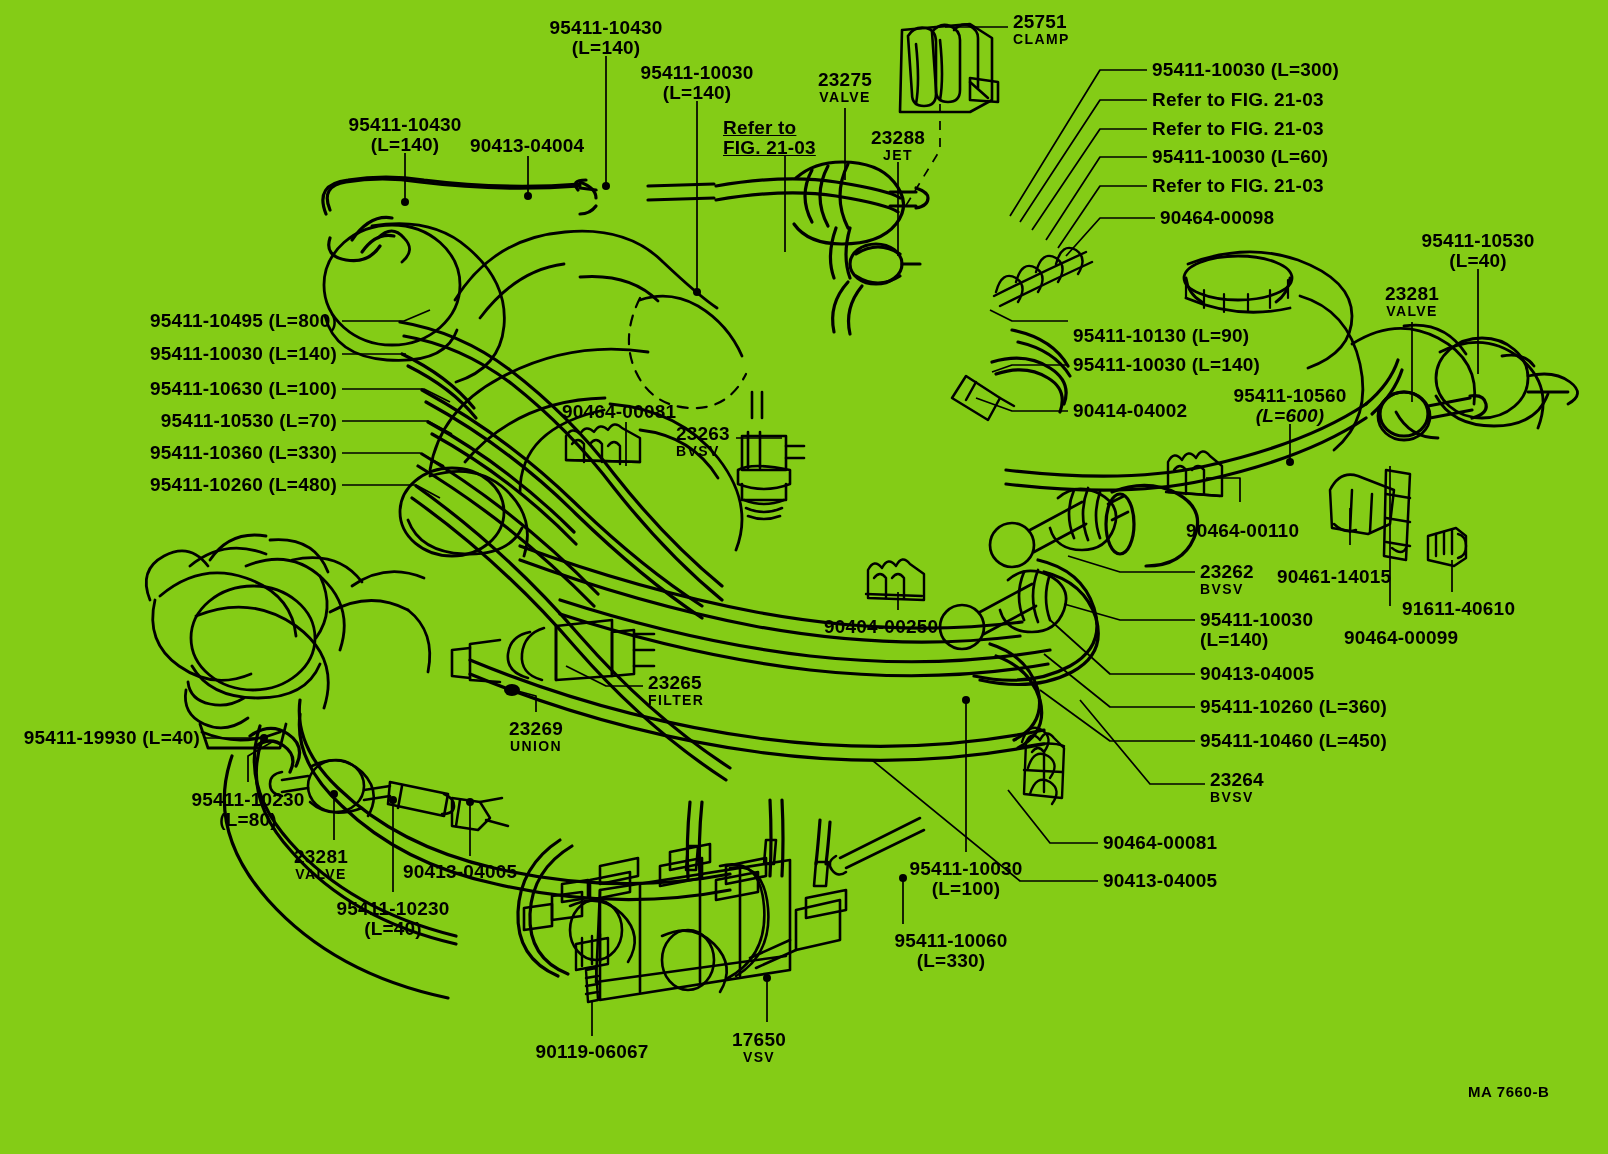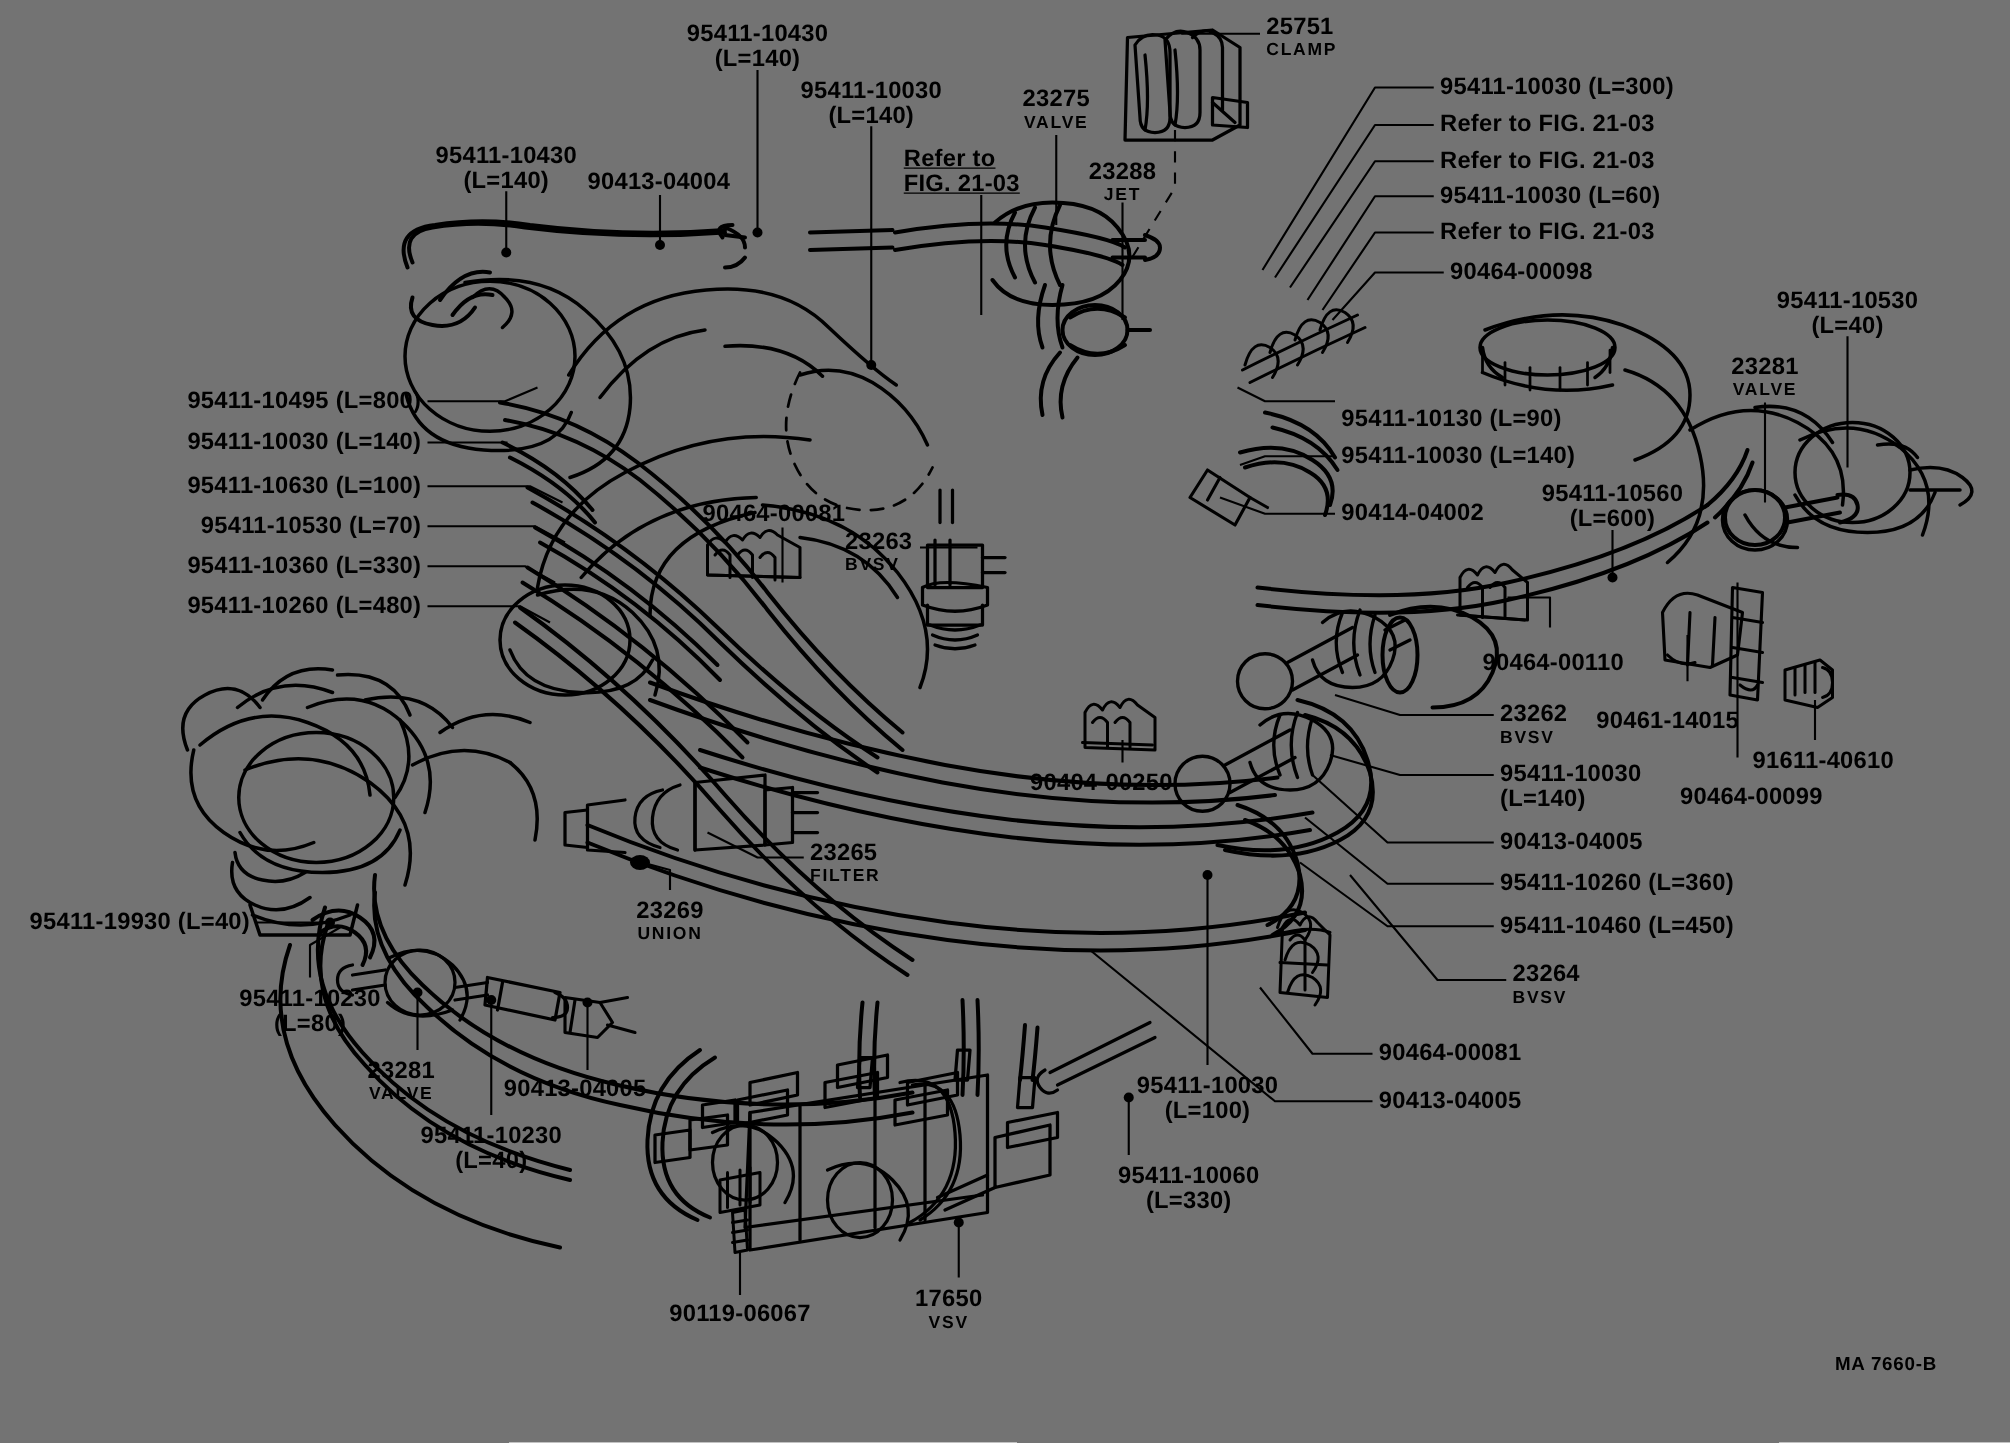--- a/index.html
+++ b/index.html
@@ -1,20 +1,20 @@
 <!DOCTYPE html>
 <html><head>
 <meta charset="utf-8">
 <style>
   html,body{margin:0;padding:0;background:#ffffff;}
   body{font-family:"Liberation Sans", sans-serif;}
   #page{
     position:relative;
     width:1608px;height:1154px;
-    background:#737373;
+    background:#84cc16;
     overflow:hidden;
   }
   #artwork{position:absolute;left:0;top:0;width:1608px;height:1154px;}
   .lbl{
     position:absolute;
     color:#000;
     font-family:"Liberation Sans", sans-serif;
     font-weight:bold;
     font-size:19px;
     line-height:20px;
@@ -522,21 +522,21 @@
       <div class="lbl c" style="top: 284px; left: 1212px; width: 400px;"><span>23281</span><span class="sub">VALVE</span></div>
       <div class="lbl r" style="top: 311px; left: -63px; width: 400px;"><span>95411-10495 (L=800)</span></div>
       <div class="lbl r" style="top: 344px; left: -63px; width: 400px;"><span>95411-10030 (L=140)</span></div>
       <div class="lbl r" style="top: 379px; left: -63px; width: 400px;"><span>95411-10630 (L=100)</span></div>
       <div class="lbl r" style="top: 411px; left: -63px; width: 400px;"><span>95411-10530 (L=70)</span></div>
       <div class="lbl r" style="top: 443px; left: -63px; width: 400px;"><span>95411-10360 (L=330)</span></div>
       <div class="lbl r" style="top: 475px; left: -63px; width: 400px;"><span>95411-10260 (L=480)</span></div>
       <div class="lbl" style="top: 326px; left: 1073px;"><span>95411-10130 (L=90)</span></div>
       <div class="lbl" style="top: 355px; left: 1073px;"><span>95411-10030 (L=140)</span></div>
       <div class="lbl" style="top: 401px; left: 1073px;"><span>90414-04002</span></div>
-      <div class="lbl c" style="top: 386px; left: 1090px; width: 400px;"><span>95411-10560</span><span class="" style="display: block;">(L=600)</span></div>
+      <div class="lbl c" style="top: 386px; left: 1090px; width: 400px;"><span>95411-10560</span><span class="" style="display: block; font-style: italic;">(L=600)</span></div>
       <div class="lbl" style="top: 402px; left: 562px;"><span>90464-00081</span></div>
       <div class="lbl" style="top: 424px; left: 676px;"><span>23263</span><span class="sub">BVSV</span></div>
       <div class="lbl" style="top: 521px; left: 1186px;"><span>90464-00110</span></div>
       <div class="lbl" style="top: 567px; left: 1277px;"><span>90461-14015</span></div>
       <div class="lbl" style="top: 599px; left: 1402px;"><span>91611-40610</span></div>
       <div class="lbl" style="top: 562px; left: 1200px;"><span>23262</span><span class="sub">BVSV</span></div>
       <div class="lbl" style="top: 610px; left: 1200px;"><span>95411-10030</span><span class="" style="display: block;">(L=140)</span></div>
       <div class="lbl" style="top: 628px; left: 1344px; text-align: right;"><span>90464-00099</span></div>
       <div class="lbl" style="top: 664px; left: 1200px;"><span>90413-04005</span></div>
       <div class="lbl" style="top: 697px; left: 1200px;"><span>95411-10260 (L=360)</span></div>

